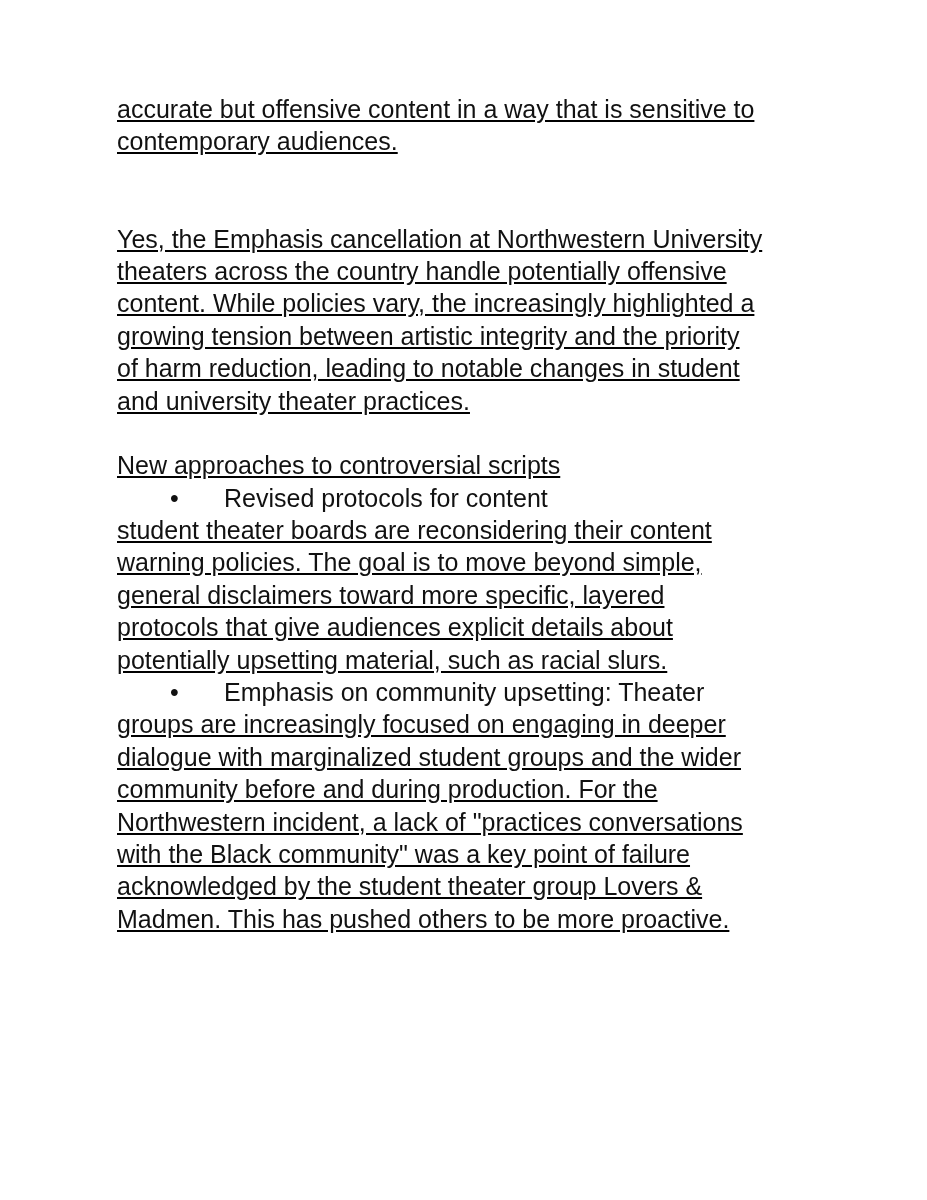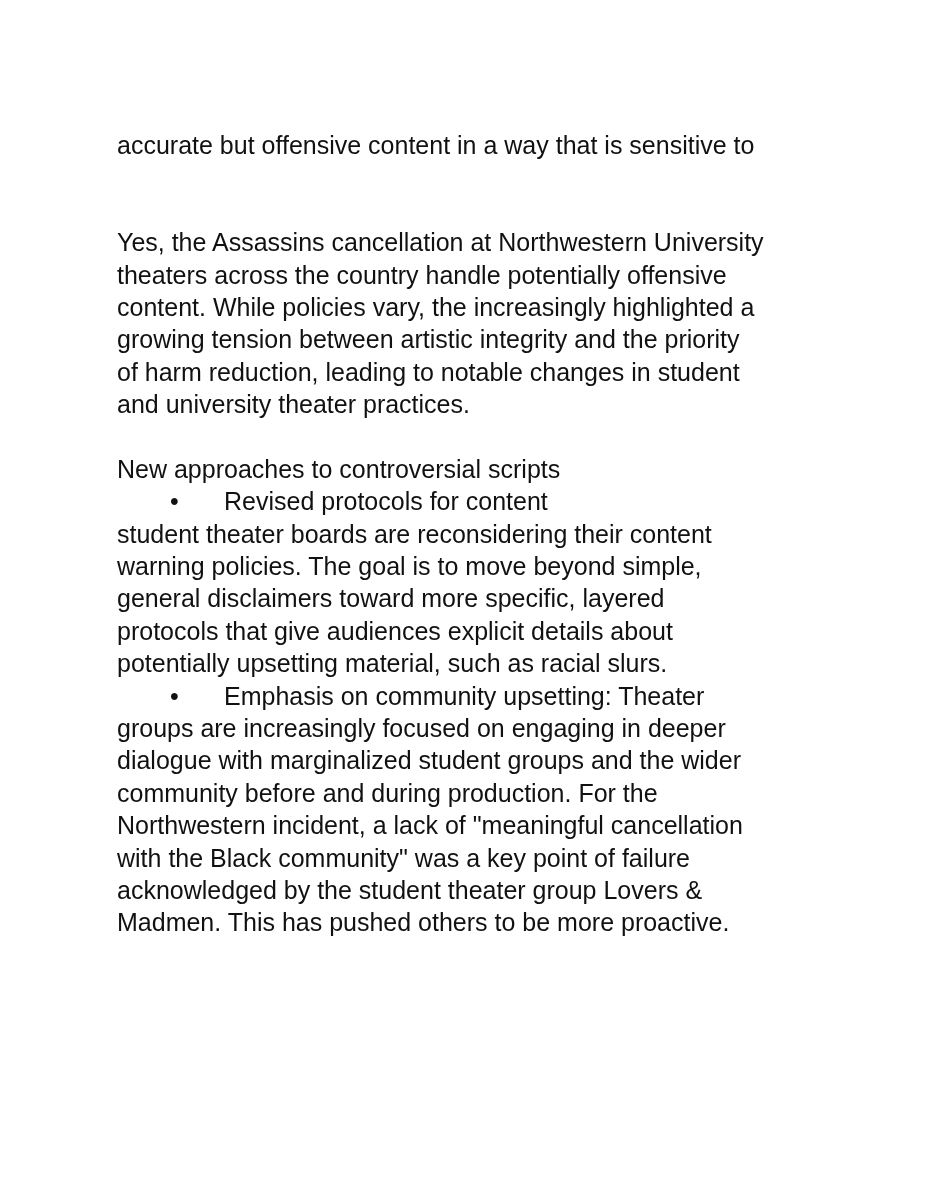--- a/index.html
+++ b/index.html
@@ -1,46 +1,47 @@
 <!DOCTYPE html>
 <html><head>
 <meta charset="utf-8">
 <style>
   html, body { margin: 0; padding: 0; background: #ffffff; }
   body { width: 927px; height: 1200px; position: relative; overflow: hidden; }
-  .page { position: absolute; left: 117px; top: 129px; width: 720px; }
+  .page { position: absolute; left: 117px; top: 93px; width: 720px; text-decoration: underline; }
   .line {
     font-family: "Liberation Sans", sans-serif;
     font-size: 25px;
     line-height: 32.4px;
     color: #111111;
     white-space: nowrap;
     height: 32.4px;
   }
   .gap { height: 32.4px; }
   .bullet-line { position: relative; }
   .bullet-dot { position: absolute; left: 53px; }
   .bullet-text { position: absolute; left: 107px; }
 </style>
 </head>
 <body>
 
 <div class="page">
 
   <div>
     <div class="line">accurate but offensive content in a way that is sensitive to</div>
+    <div class="line">contemporary audiences.</div>
   </div>
 
   <div class="gap"></div>
 
 
   <div class="gap"></div>
 
   <div>
-    <div class="line">Yes, the Assassins cancellation at Northwestern University</div>
+    <div class="line">Yes, the Emphasis cancellation at Northwestern University</div>
     <div class="line">theaters across the country handle potentially offensive</div>
     <div class="line">content. While policies vary, the increasingly highlighted a</div>
     <div class="line">growing tension between artistic integrity and the priority</div>
     <div class="line">of harm reduction, leading to notable changes in student</div>
     <div class="line">and university theater practices.</div>
   </div>
 
   <div class="gap"></div>
 
   <div class="line">New approaches to controversial scripts</div>
@@ -58,19 +59,19 @@
   </div>
 
   <div>
     <div class="line bullet-line">
       <span class="bullet-dot">•</span>
       <span class="bullet-text">Emphasis on community upsetting: Theater</span>
     </div>
     <div class="line">groups are increasingly focused on engaging in deeper</div>
     <div class="line">dialogue with marginalized student groups and the wider</div>
     <div class="line">community before and during production. For the</div>
-    <div class="line">Northwestern incident, a lack of "meaningful cancellation</div>
+    <div class="line">Northwestern incident, a lack of "practices conversations</div>
     <div class="line">with the Black community" was a key point of failure</div>
     <div class="line">acknowledged by the student theater group Lovers &amp;</div>
     <div class="line">Madmen. This has pushed others to be more proactive.</div>
   </div>
 
 </div>
 
 </body></html>

